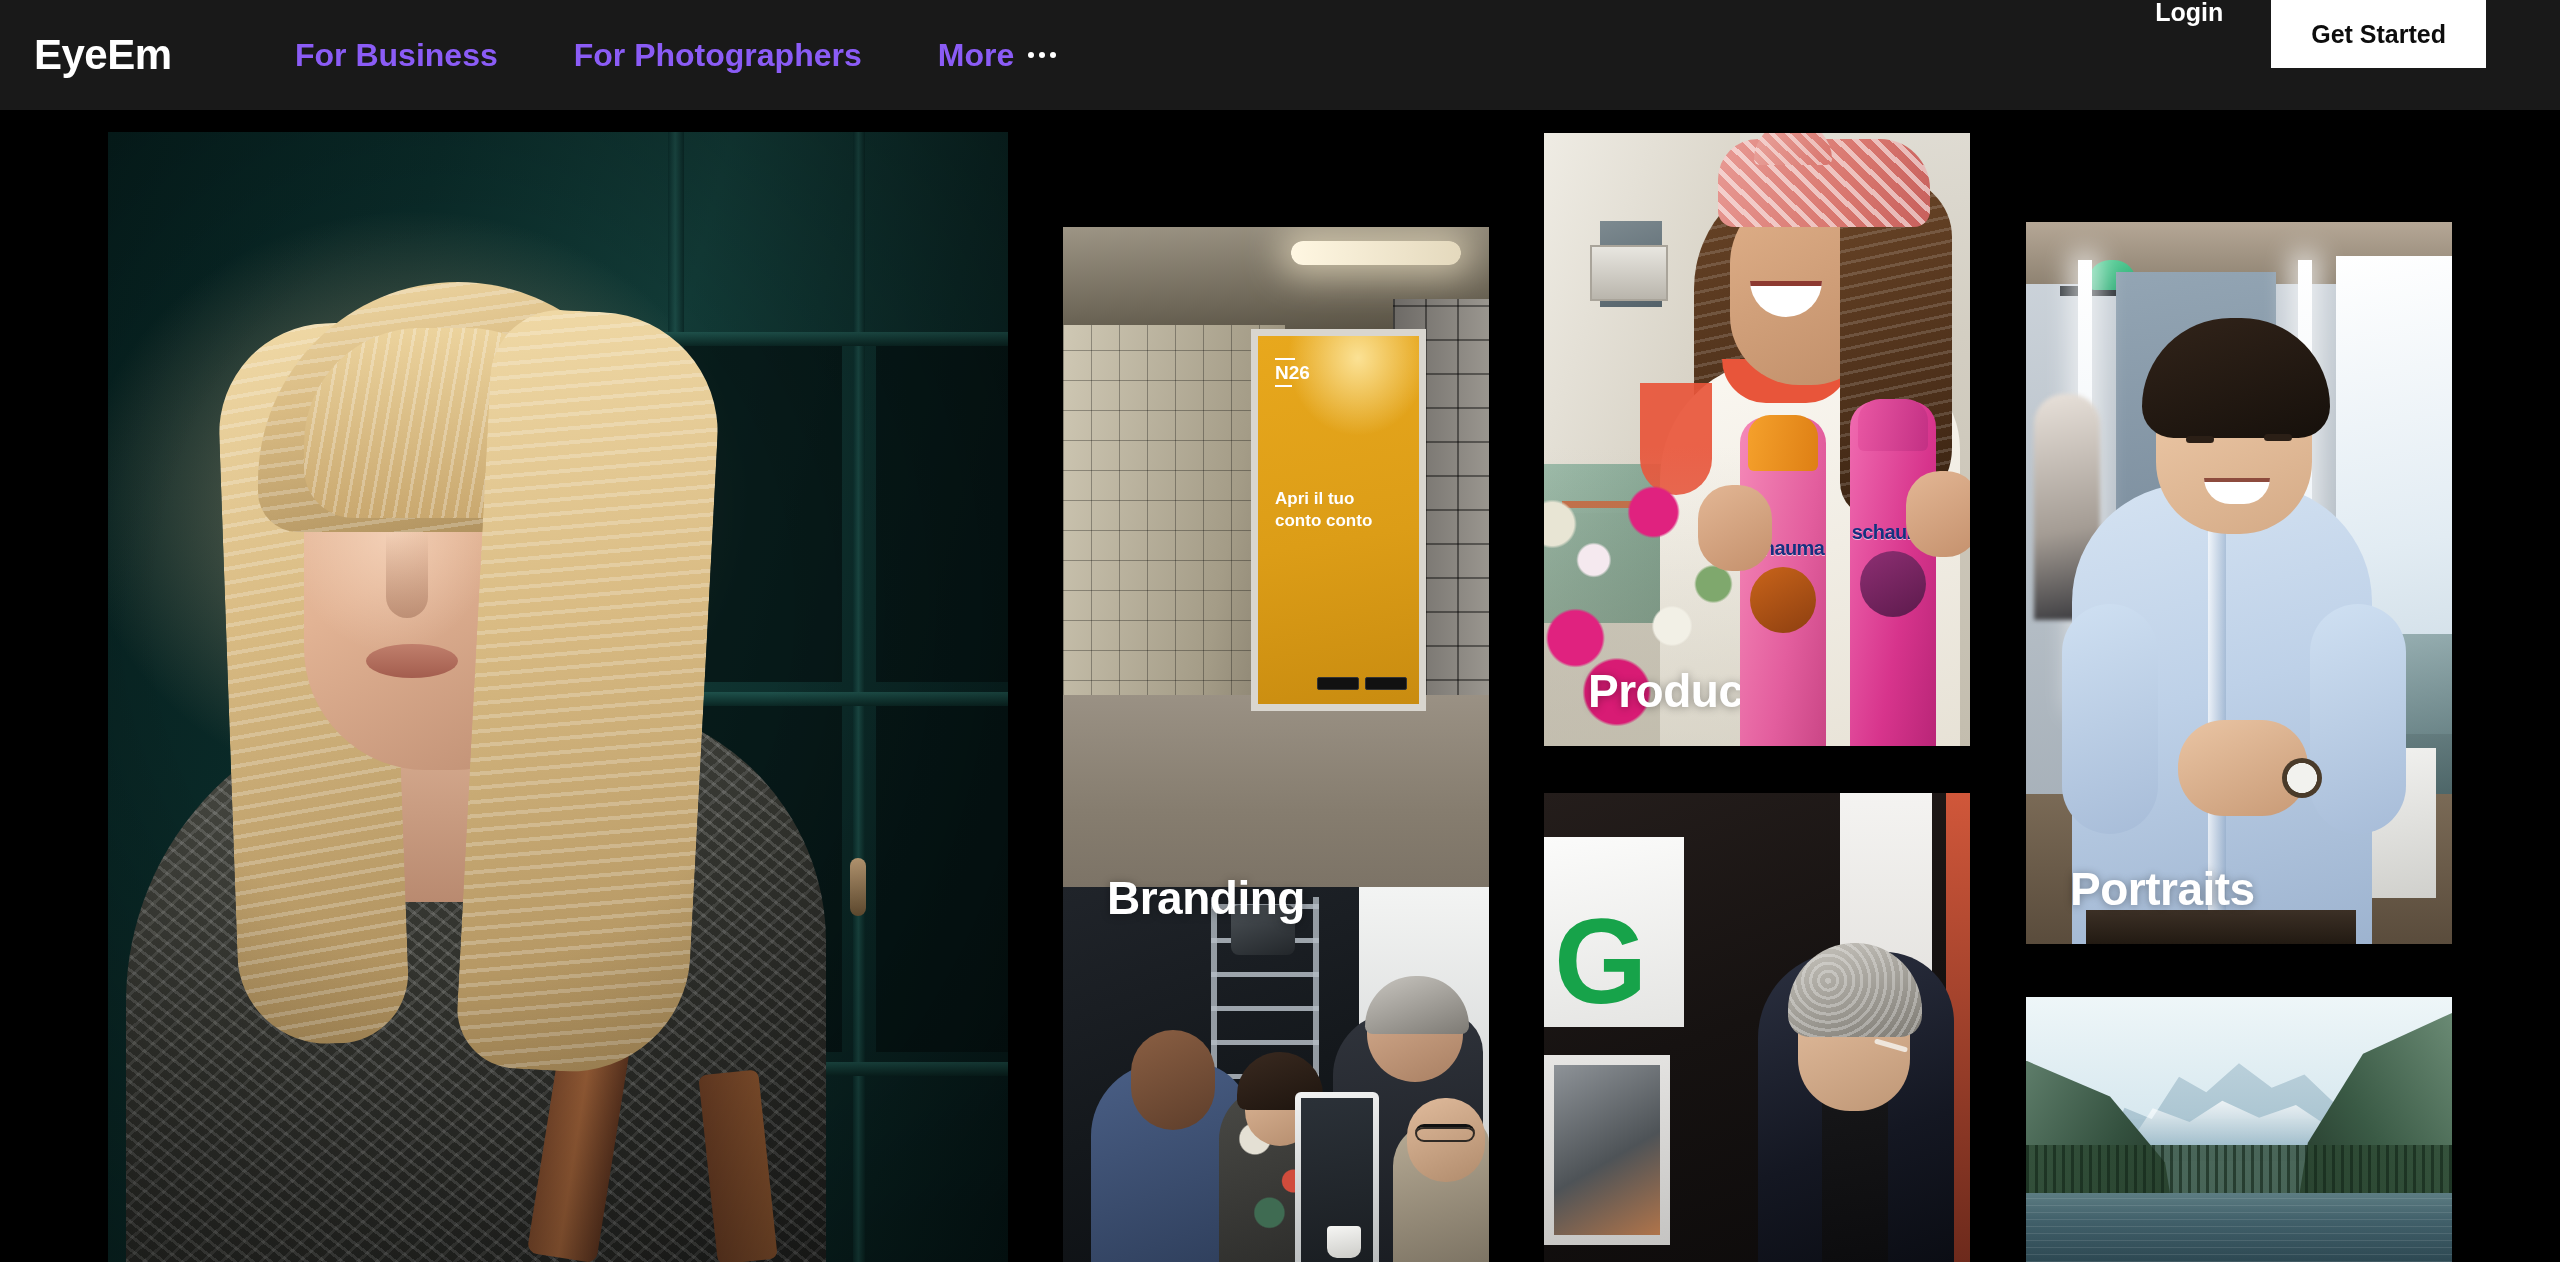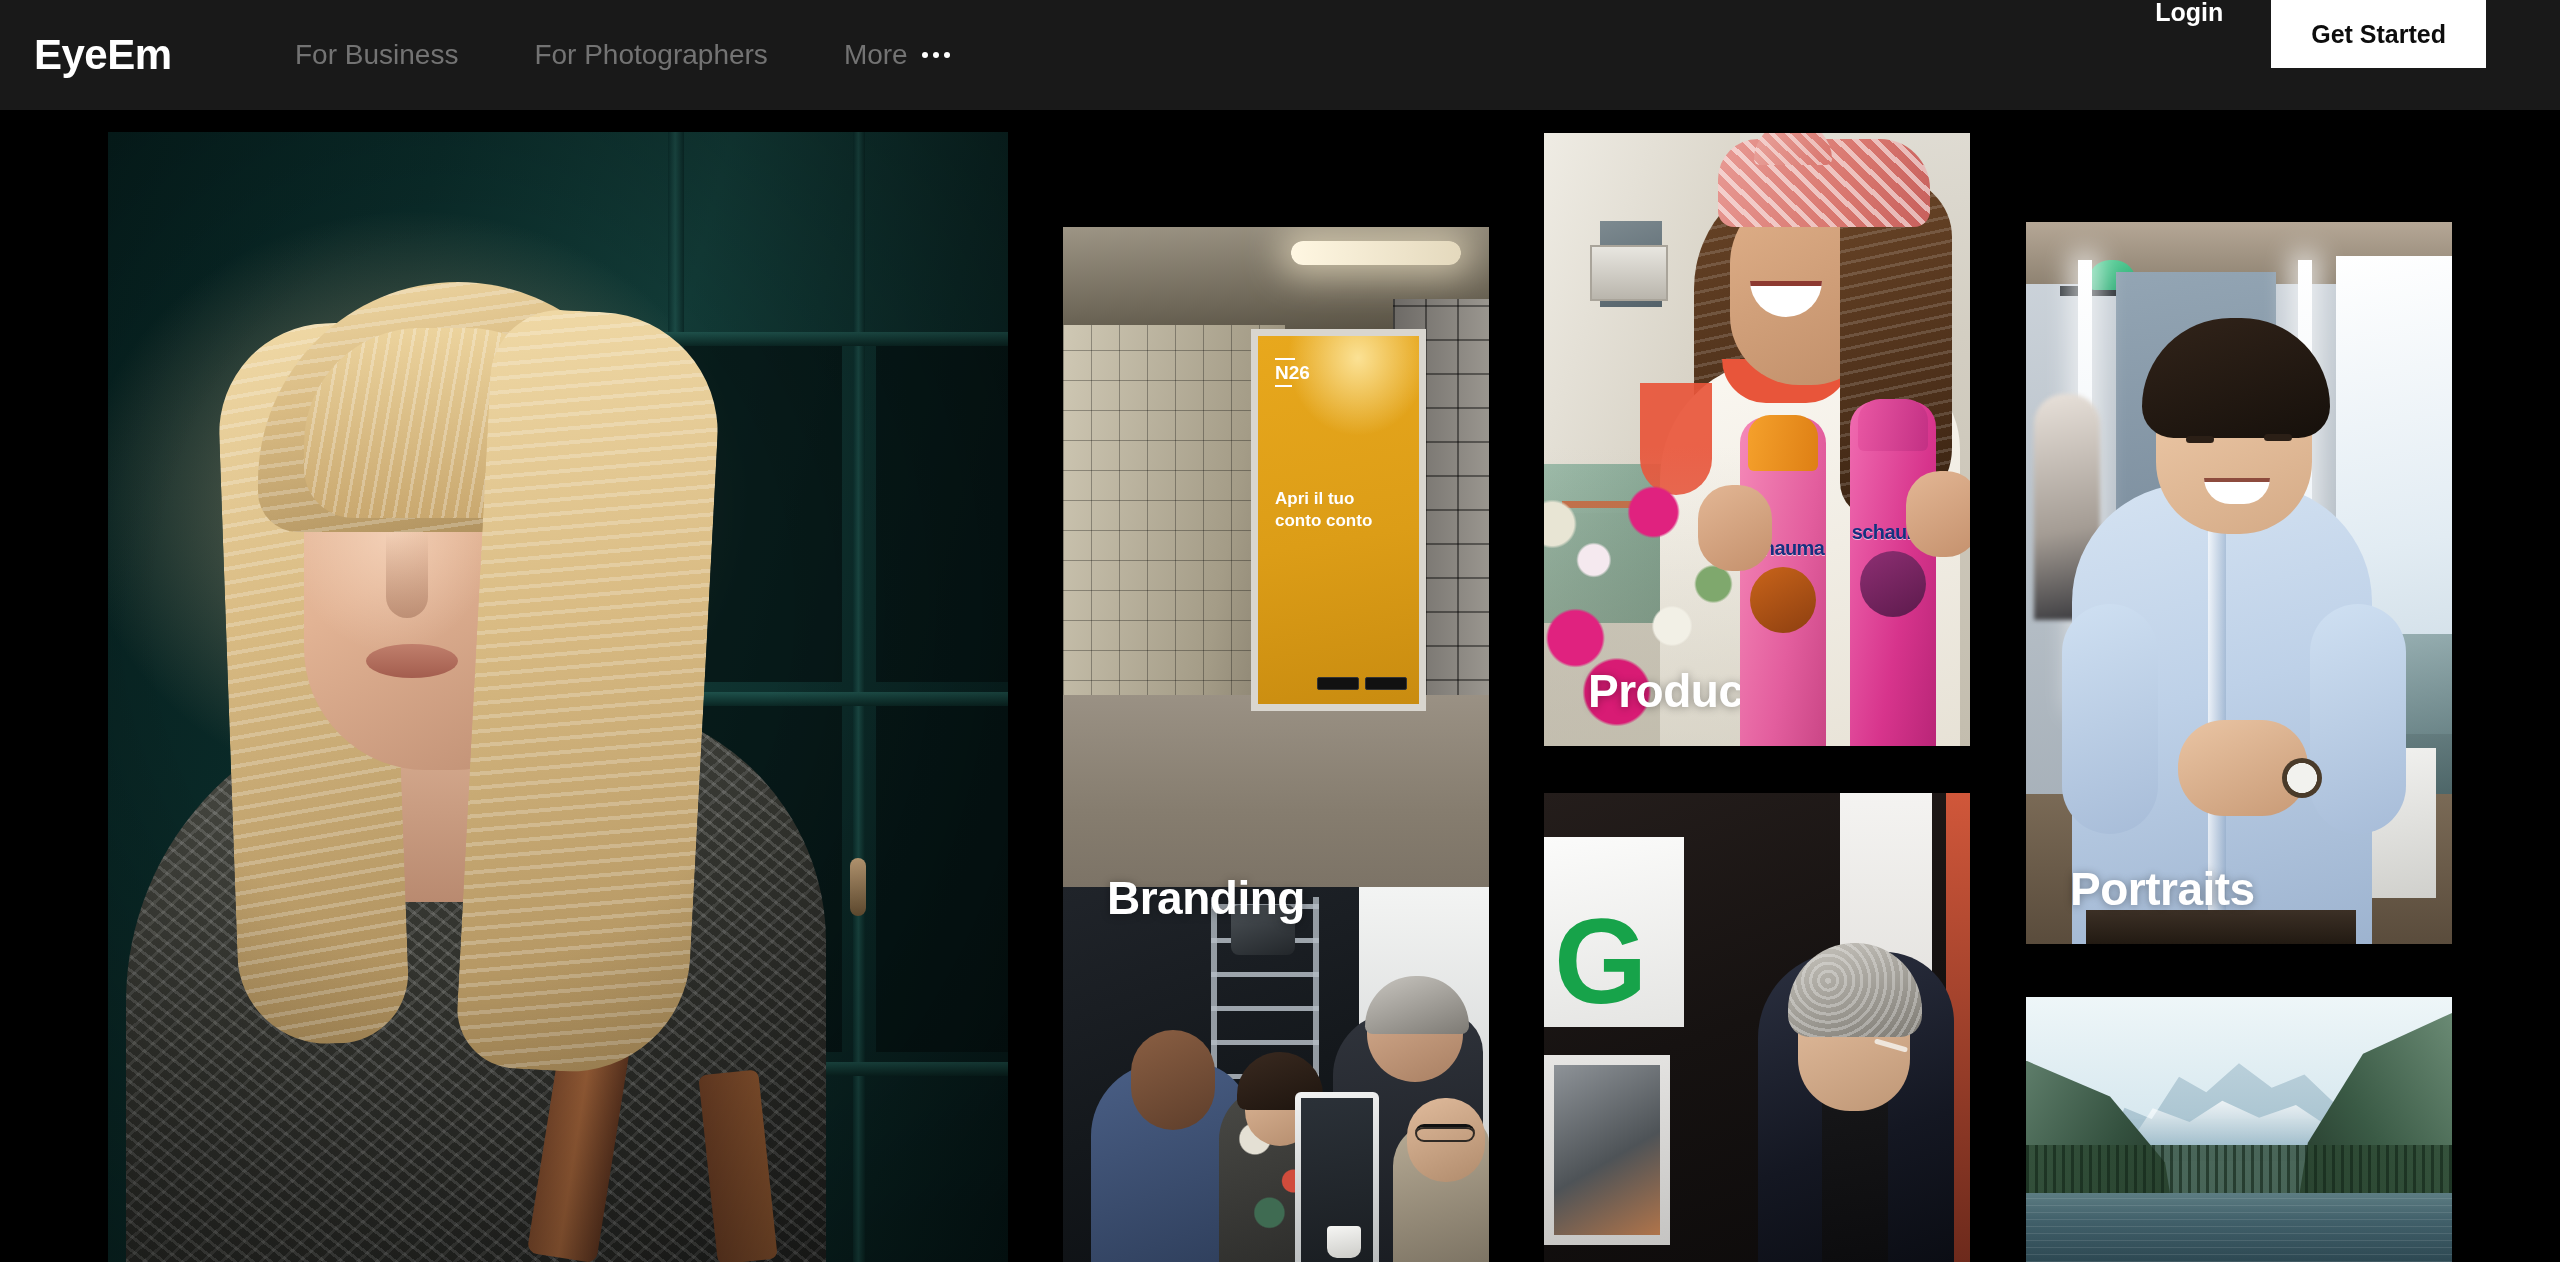--- a/index.html
+++ b/index.html
@@ -24,21 +24,21 @@
     transform:translateY(-50%);
     color:#fff; font-size:42px; font-weight:700;
     letter-spacing:-0.5px; line-height:1;
   }
   .nav{
     position:absolute; left:295px; top:50%;
     transform:translateY(-50%);
     display:flex; align-items:center; gap:0;
   }
   .nav-item{
-    color:#737373; font-size:28px; font-weight:400;
+    color:#8b5cf6; font-size:32px; font-weight:700;
     padding:0 38px; white-space:nowrap;
     display:flex; align-items:center; gap:14px;
     cursor:pointer; line-height:1;
   }
   .nav-item:first-child{ padding-left:0; }
   .dots{
     display:inline-flex; align-items:center; gap:5px;
   }
   .dots i{
     display:block; width:6px; height:6px;

